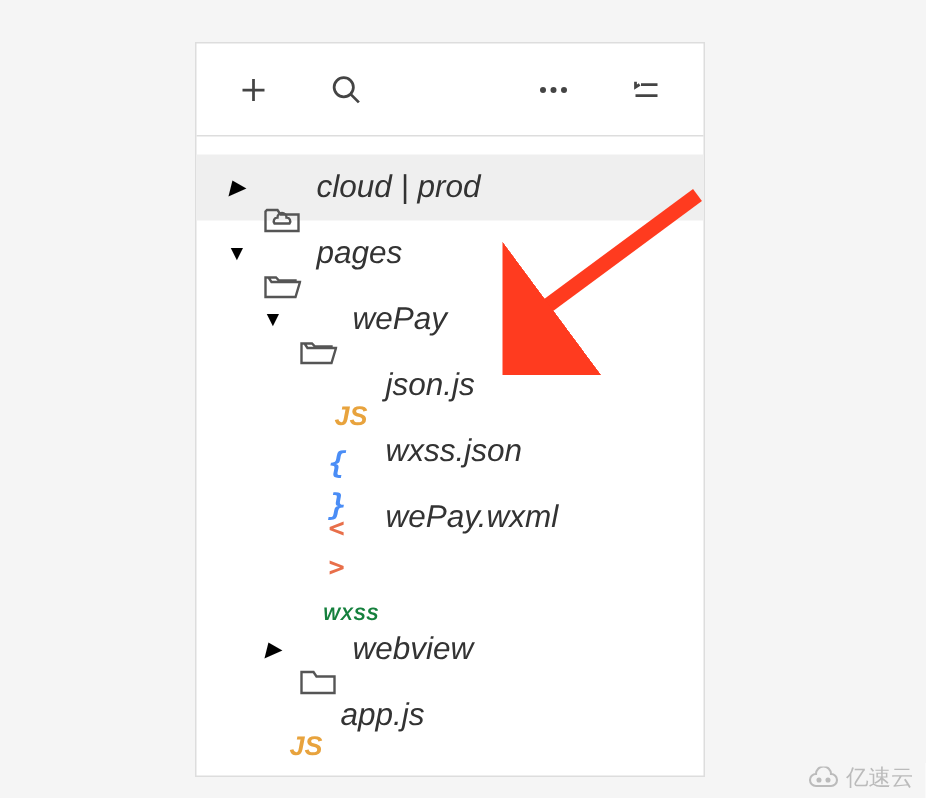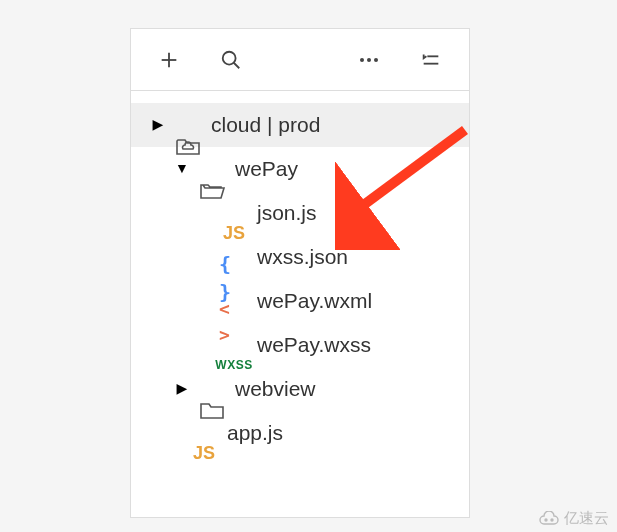--- a/index.html
+++ b/index.html
@@ -12,20 +12,21 @@
       overflow: hidden;
     }
     .panel {
       position: absolute;
       left: 130px;
       top: 28px;
       width: 340px;
       height: 490px;
       background: #fff;
       border: 1px solid #ddd;
+      font-style: italic;
     }
     .toolbar {
       height: 62px;
       border-bottom: 1px solid #ddd;
       display: flex;
       align-items: center;
       padding: 0 10px;
       gap: 6px;
     }
     .toolbar-btn {
@@ -139,20 +140,29 @@
       <span class="caret closed"></span>
       <span class="folder-icon">
         <svg width="26" height="22" viewBox="0 0 26 22" fill="none" stroke="#555" stroke-width="1.6">
             <path d="M2 6 L2 19 L24 19 L24 8 L12 8 L10 5 L3 5 Z"></path>
             <path d="M8 14 a2.5 2.5 0 0 1 2-4 a3 3 0 0 1 6 0 a2.5 2.5 0 0 1 2 4 Z"></path>
           </svg>
       </span>
       <span class="label">cloud | prod</span>
     </div>
 
+    <div class="tree-row indent-1">
+      <span class="caret open"></span>
+      <span class="folder-icon">
+        <svg width="26" height="22" viewBox="0 0 26 22" fill="none" stroke="#555" stroke-width="1.6">
+            <path d="M2 6 L2 19 L22 19 L25 9 L6 9 L4 6 Z M2 6 L9 6 L11 8 L22 8 L22 9"></path>
+          </svg>
+      </span>
+      <span class="label">pages</span>
+    </div>
 
     <div class="tree-row indent-2">
       <span class="caret open"></span>
       <span class="folder-icon">
         <svg width="26" height="22" viewBox="0 0 26 22" fill="none" stroke="#555" stroke-width="1.6">
             <path d="M2 6 L2 19 L22 19 L25 9 L6 9 L4 6 Z M2 6 L9 6 L11 8 L22 8 L22 9"></path>
           </svg>
       </span>
       <span class="label">wePay</span>
     </div>
@@ -167,21 +177,20 @@
       <span class="label">wxss.json</span>
     </div>
 
     <div class="tree-row indent-3">
       <span class="file-icon wxml-badge">&lt; &gt;</span>
       <span class="label">wePay.wxml</span>
     </div>
 
     <div class="tree-row indent-3">
       <span class="file-icon wxss-badge">WXSS</span>
-      <span class="label">wePay.wxss</span>
     </div>
 
     <div class="tree-row indent-2">
       <span class="caret closed"></span>
       <span class="folder-icon">
         <svg width="26" height="22" viewBox="0 0 26 22" fill="none" stroke="#555" stroke-width="1.6">
             <path d="M2 5 L2 19 L24 19 L24 8 L12 8 L10 5 Z"></path>
           </svg>
       </span>
       <span class="label">webview</span>

